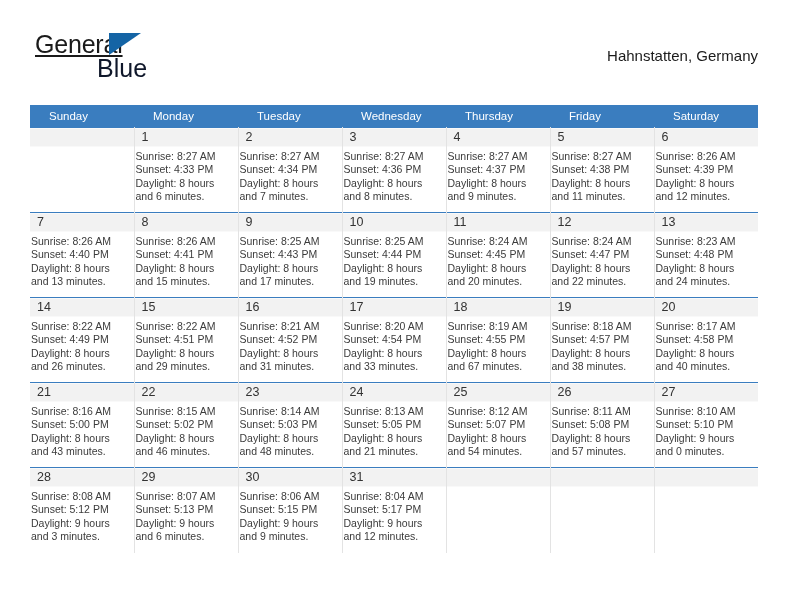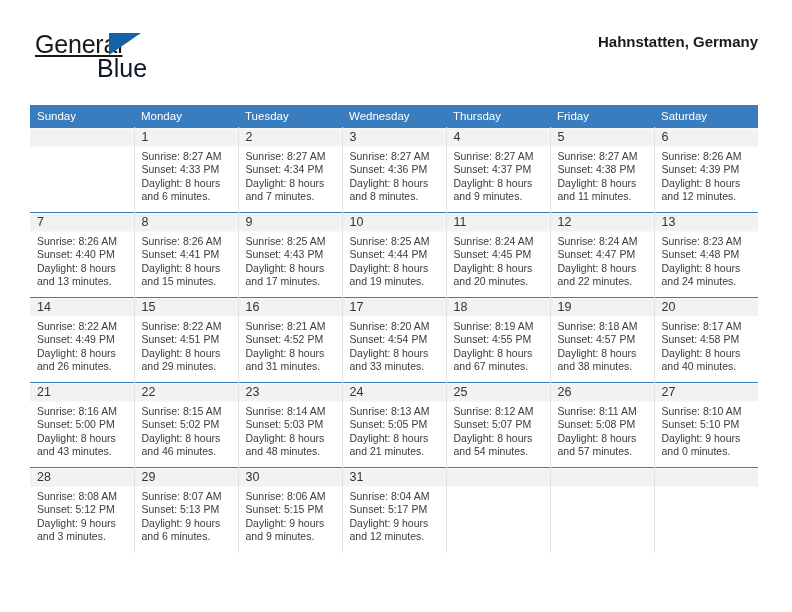--- a/index.html
+++ b/index.html
@@ -75,22 +75,22 @@
     font-size: 29px;
     line-height: 36px;
     color: #1a1a1a;
     font-weight: 400;
     white-space: nowrap;
   }
   .subtitle {
     font-size: 15px;
     line-height: 20px;
     color: #1a1a1a;
-    font-weight: 700;
-    margin-top: 6px;
+    font-weight: 400;
+    margin-top: 20px;
     white-space: nowrap;
   }
 
   
   .calendar {
     position: absolute;
     left: 30px;
     top: 105px;
     width: 728px;
   }
@@ -98,21 +98,21 @@
     width: 728px;
     border-collapse: collapse;
     table-layout: fixed;
   }
   table.cal th {
     background: #3a7dbf;
     color: #ffffff;
     font-size: 11.5px;
     font-weight: 400;
     text-align: left;
-    padding: 5px 0 5px 7px;
+    padding: 5px 0 5px 19px;
     height: 11px;
     box-sizing: content-box;
     border: none;
   }
   table.cal td {
     vertical-align: top;
     padding: 0;
     border-top: 1.6px solid #3a7dbf;
     border-right: 1px solid #e3e3e3;
     width: 104px;
@@ -129,21 +129,21 @@
   }
   .daynum {
     font-size: 12.5px;
     line-height: 18px;
     color: #333333;
     padding-left: 7px;
     height: 18px;
     box-sizing: border-box;
   }
   .lines {
-    padding: 4px 4px 0 7px;
+    padding: 4px 4px 0 1px;
   }
   .lines div {
     font-size: 10.5px;
     line-height: 13.4px;
     color: #3b3b3b;
     white-space: nowrap;
   }
   td.empty .daynum,
   td.empty .lines {
     visibility: hidden;

